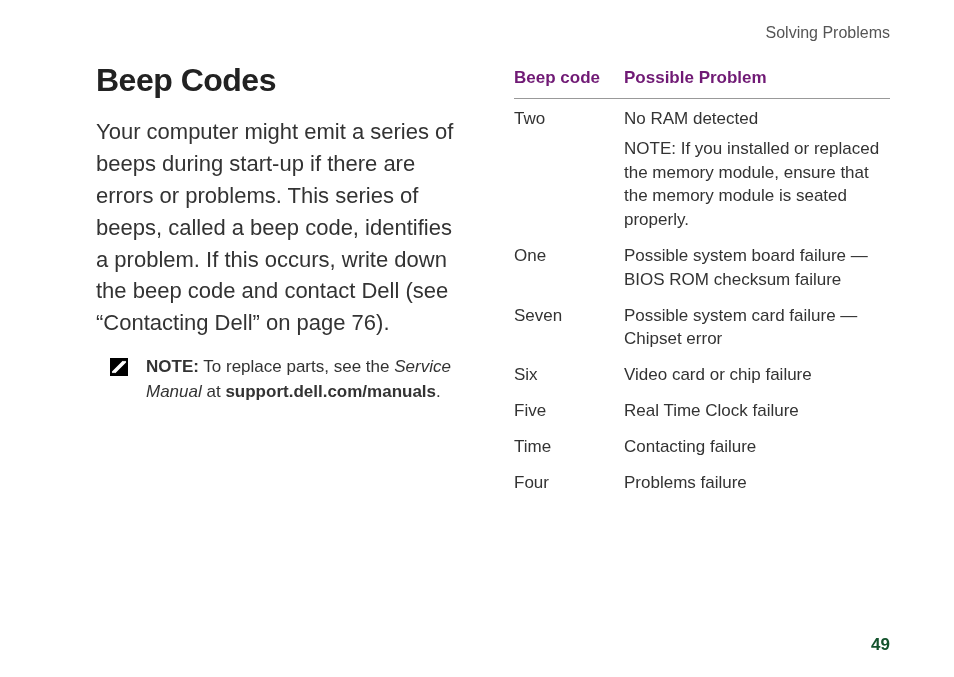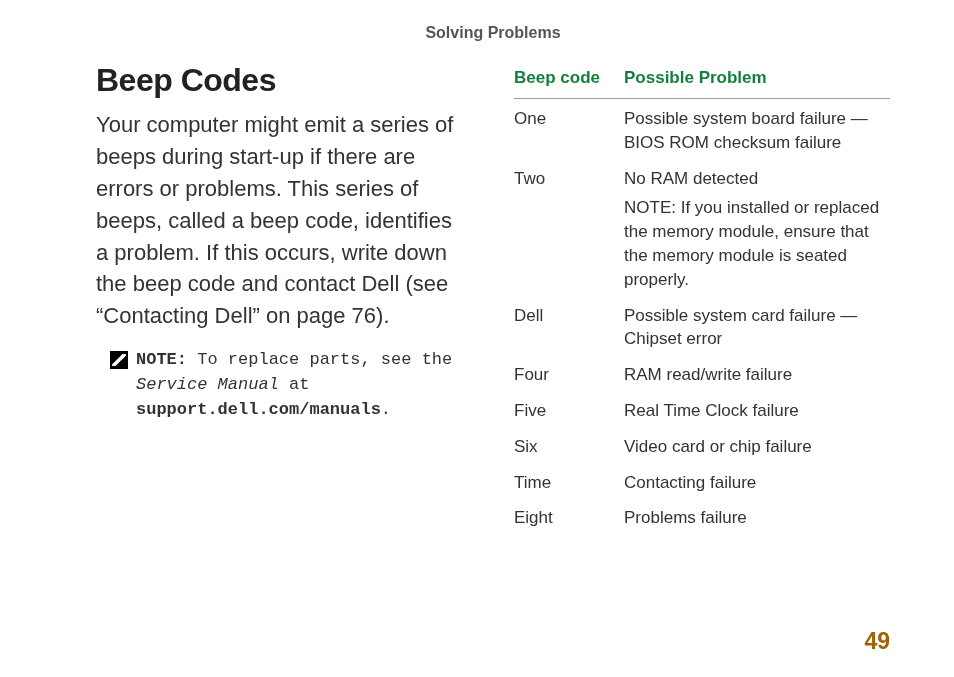--- a/index.html
+++ b/index.html
@@ -10,56 +10,55 @@
     body {
       width: 954px;
       height: 677px;
       background: #fff;
       font-family: Arial, Helvetica, sans-serif;
       color: #333;
       position: relative;
       padding: 24px 64px 50px 96px;
     }
     .header {
-      text-align: center;
-      font-weight: bold;
+      text-align: right;
+      font-weight: normal;
       font-size: 16px;
       color: #555;
       margin-bottom: 20px;
     }
     .columns {
       display: flex;
       gap: 48px;
     }
     .col-left {
       flex: 0 0 370px;
     }
     .col-right {
       flex: 1;
     }
     h1.section-title {
       font-family: "Arial Narrow", Arial, sans-serif;
       font-stretch: condensed;
       font-weight: bold;
       font-size: 32px;
       color: #222;
-      margin-bottom: 10px;
+      margin-bottom: 17px;
       letter-spacing: -0.5px;
     }
     .intro {
       font-size: 22px;
       line-height: 1.45;
       color: #333;
       margin-bottom: 16px;
     }
     .note-block {
       display: flex;
-      gap: 8px;
+      gap: 18px;
       margin-left: 14px;
-      font-family: Liberation Mono, monospace;
     }
     .note-icon {
       flex: 0 0 18px;
       width: 18px;
       height: 18px;
       margin-top: 3px;
     }
     .note-text {
       font-size: 17px;
       line-height: 1.45;
@@ -74,21 +73,21 @@
     .beep-table {
       width: 100%;
       border-collapse: collapse;
       font-size: 17px;
     }
     .beep-table th {
       text-align: left;
       font-weight: bold;
       padding: 6px 8px 10px 0;
       border-bottom: 1px solid #999;
-      color: #15803d;
+      color: #701a75;
       font-family: "Arial Narrow", Arial, sans-serif;
       font-stretch: condensed;
       font-size: 17px;
     }
     .beep-table th:first-child {
       width: 110px;
     }
     .beep-table td {
       vertical-align: top;
       padding: 8px 8px 4px 0;
@@ -99,22 +98,22 @@
       white-space: nowrap;
     }
     .problem-note {
       margin-top: 6px;
     }
     .page-number {
       position: absolute;
       bottom: 22px;
       right: 64px;
       font-weight: bold;
-      font-size: 23px;
-      color: #a16207;
+      font-size: 17px;
+      color: #14532d;
     }
   </style>
 </head>
 <body>
 
 <div class="header">
   <span>Solving Problems</span>
 </div>
 
 <div class="columns">
@@ -137,49 +136,45 @@
   <div class="col-right">
     <table class="beep-table">
       <thead>
         <tr>
           <th>Beep code</th>
           <th>Possible Problem</th>
         </tr>
       </thead>
       <tbody id="beep-tbody">
       <tr>
+            <td class="code">Two</td>
+            <td><span>No RAM detected</span><div class="problem-note"><span class="bold">NOTE:</span><span> If you installed or replaced the memory module, ensure that the memory module is seated properly.</span></div></td>
+          </tr>
+          <tr>
             <td class="code">One</td>
             <td><span>Possible system board failure — BIOS ROM checksum failure</span></td>
           </tr>
           <tr>
-            <td class="code">Two</td>
-            <td><span>No RAM detected</span><div class="problem-note"><span class="bold">NOTE:</span><span> If you installed or replaced the memory module, ensure that the memory module is seated properly.</span></div></td>
-          </tr>
-          <tr>
-            <td class="code">Dell</td>
+            <td class="code">Seven</td>
             <td><span>Possible system card failure — Chipset error</span></td>
           </tr>
           <tr>
-            <td class="code">Four</td>
-            <td><span>RAM read/write failure</span></td>
+            <td class="code">Six</td>
+            <td><span>Video card or chip failure</span></td>
           </tr>
           <tr>
             <td class="code">Five</td>
             <td><span>Real Time Clock failure</span></td>
           </tr>
           <tr>
-            <td class="code">Six</td>
-            <td><span>Video card or chip failure</span></td>
-          </tr>
-          <tr>
             <td class="code">Time</td>
             <td><span>Contacting failure</span></td>
           </tr>
           <tr>
-            <td class="code">Eight</td>
+            <td class="code">Four</td>
             <td><span>Problems failure</span></td>
           </tr>
         </tbody>
     </table>
   </div>
 </div>
 
 <div class="page-number">49</div>
 
 </body></html>

